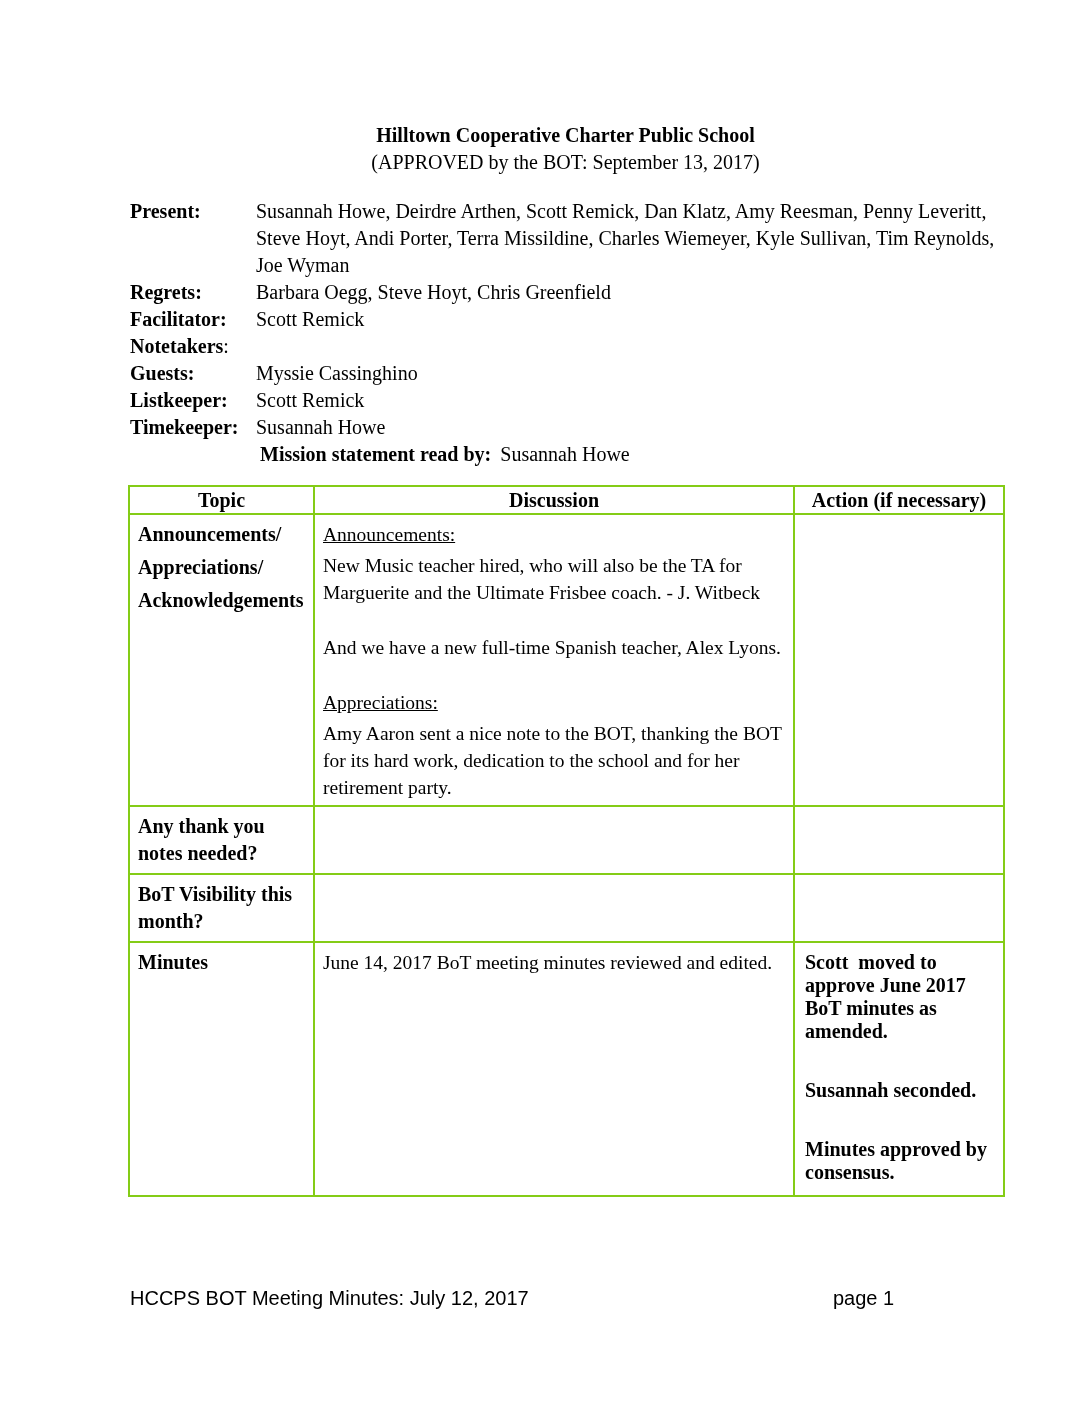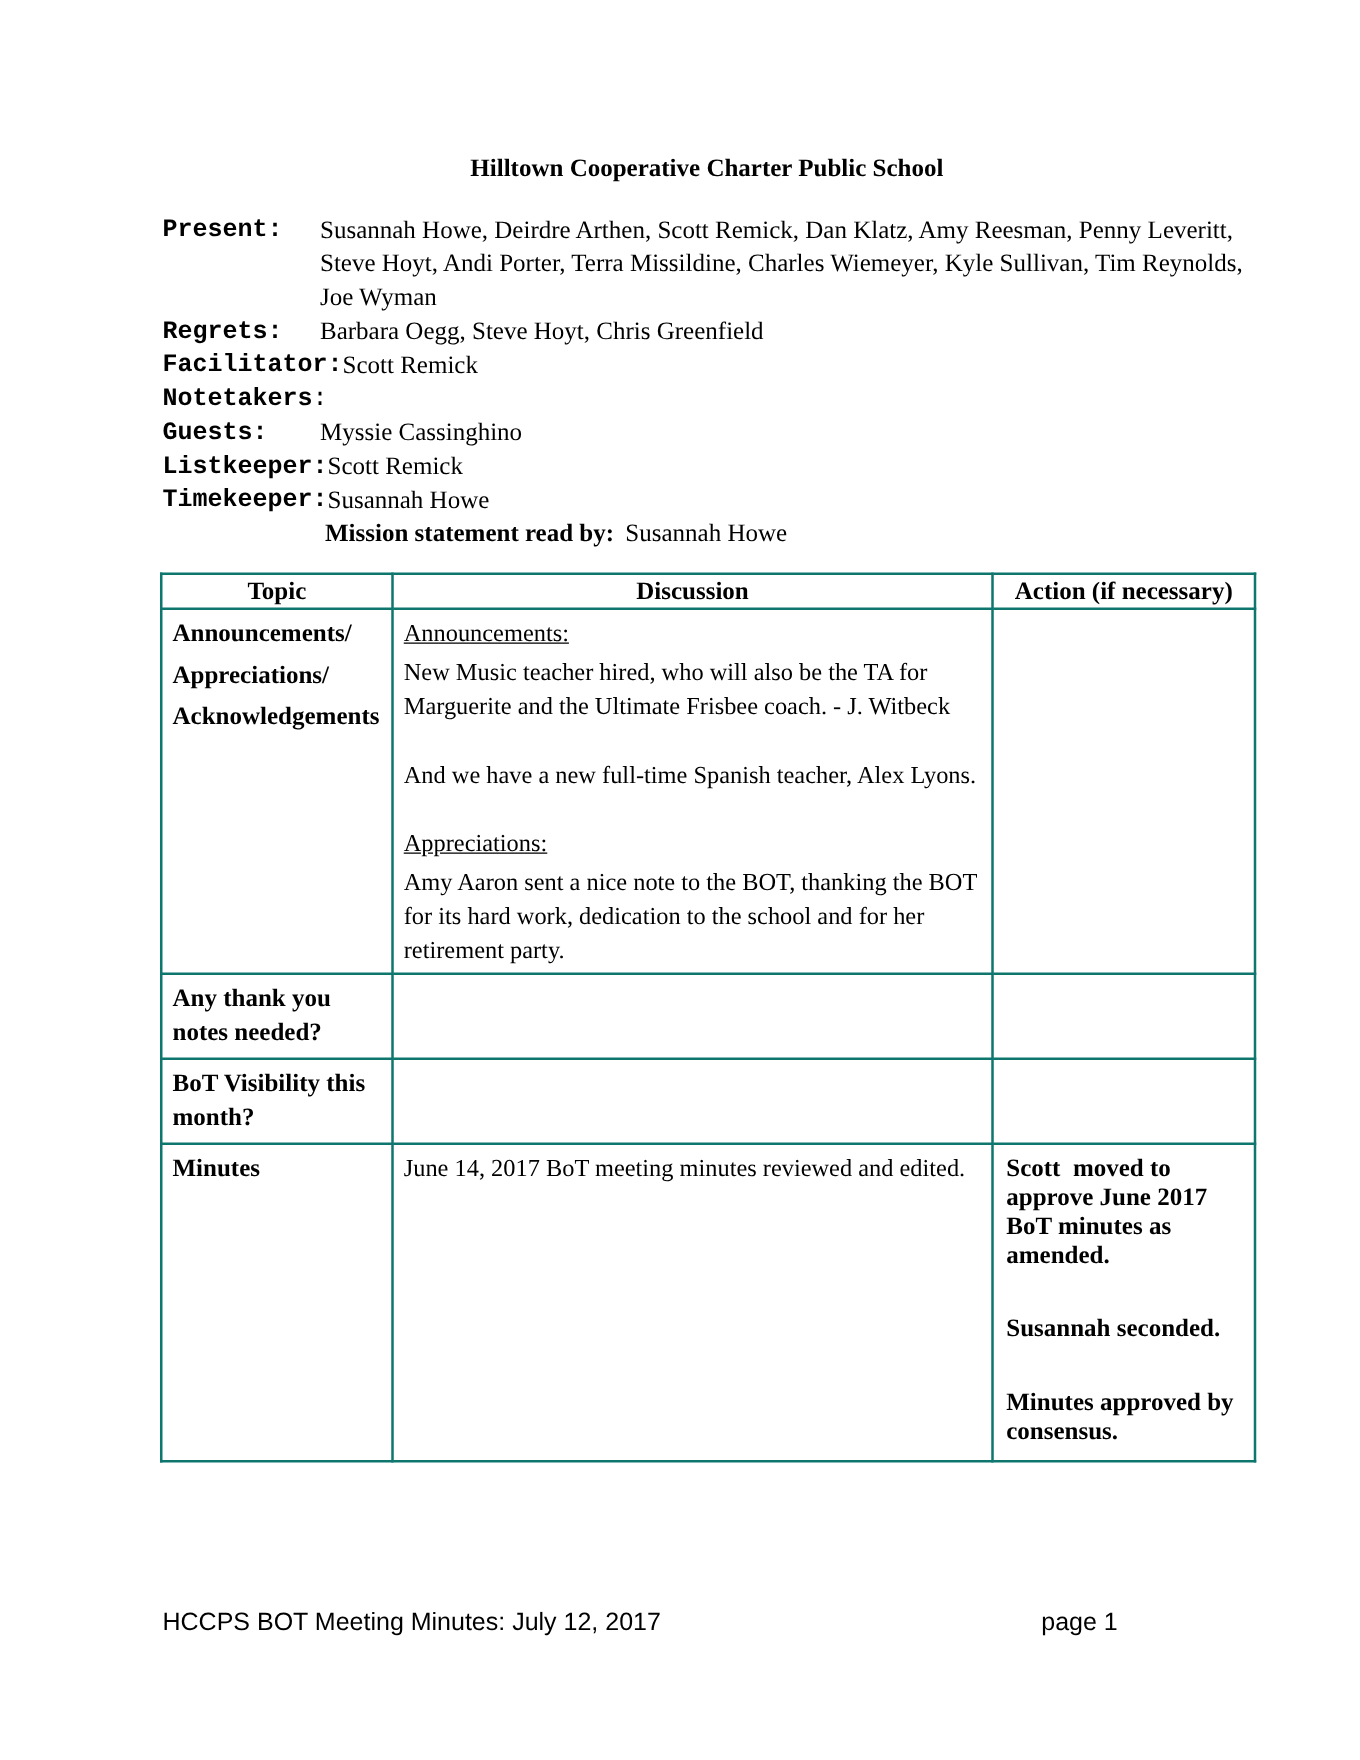--- a/index.html
+++ b/index.html
@@ -27,36 +27,36 @@
   .doc-title { font-weight:bold; }
   
   .attendance {
     margin-left:130px;
     margin-top:22px;
     width:880px;
     font-size:20px;
     line-height:27px;
   }
   .att-row { display:flex; }
-  .att-label { flex:0 0 126px; font-weight:bold;font-family:Liberation Mono, monospace; }
+  .att-label { flex:0 0 126px; font-weight:bold; }
   .att-label .colon { font-weight:normal; }
   .att-value { width:745px; max-width:745px; }
   .mission-row { margin-left:130px; font-size:20px; line-height:27px; }
   .mission-label { font-weight:bold; }
   .mission-value { margin-left:9px; }
   
   table.minutes-table {
     border-collapse:collapse;
     table-layout:fixed;
     width:875px;
     margin-left:128px;
     margin-top:17px;
   }
   .minutes-table th, .minutes-table td {
-    border:2px solid #0f766e;
+    border:2px solid #84cc16;
     vertical-align:top;
   }
   .minutes-table th {
     font-size:20px;
     font-weight:bold;
     line-height:24px;
     height:26px;
     padding:1px 2px;
     text-align:center;
   }
@@ -99,20 +99,21 @@
   .footer-left  { position:absolute; left:130px; top:0; }
   .footer-right { position:absolute; left:833px; top:0; }
 </style>
 </head>
 <body>
 
 <div class="page">
 
   <header class="doc-header">
     <div class="doc-title">Hilltown Cooperative Charter Public School</div>
+    <div>(APPROVED by the BOT: September 13, 2017)</div>
   </header>
 
   <section class="attendance">
     <div class="att-row">
       <span class="att-label"><span>Present:</span><span class="colon"></span></span>
       <span class="att-value">Susannah Howe, Deirdre Arthen, Scott Remick, Dan Klatz, Amy Reesman, Penny Leveritt, Steve Hoyt, Andi Porter, Terra Missildine, Charles Wiemeyer, Kyle Sullivan, Tim Reynolds, Joe Wyman</span>
     </div>
     <div class="att-row">
       <span class="att-label"><span>Regrets:</span><span class="colon"></span></span>
       <span class="att-value">Barbara Oegg, Steve Hoyt, Chris Greenfield</span>

